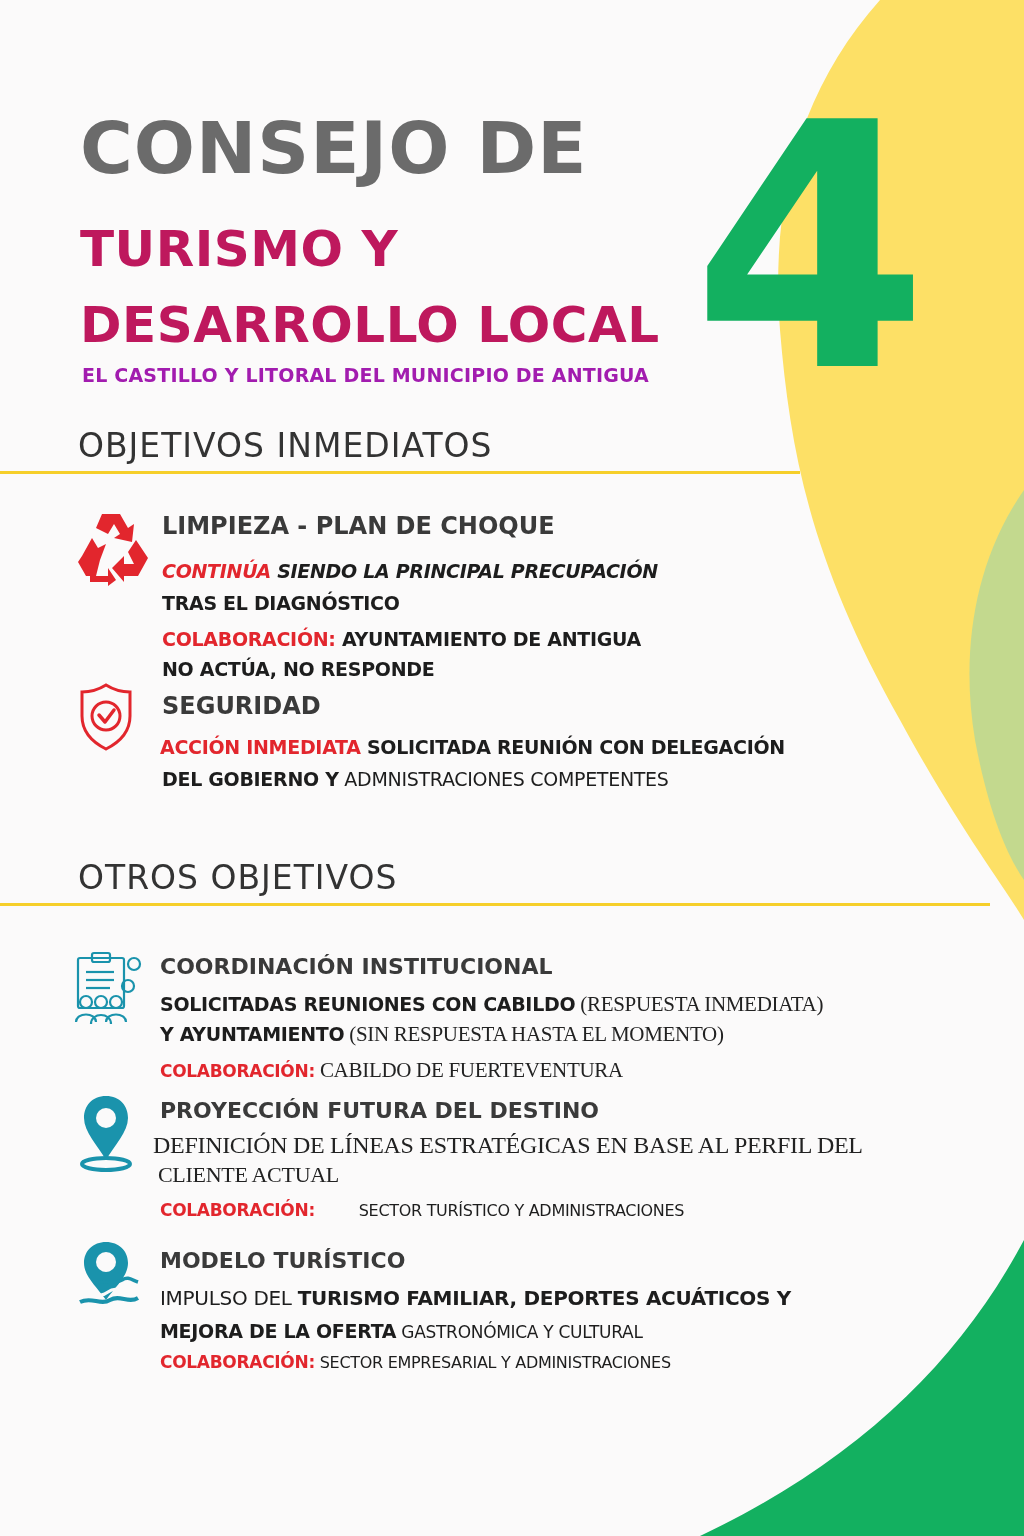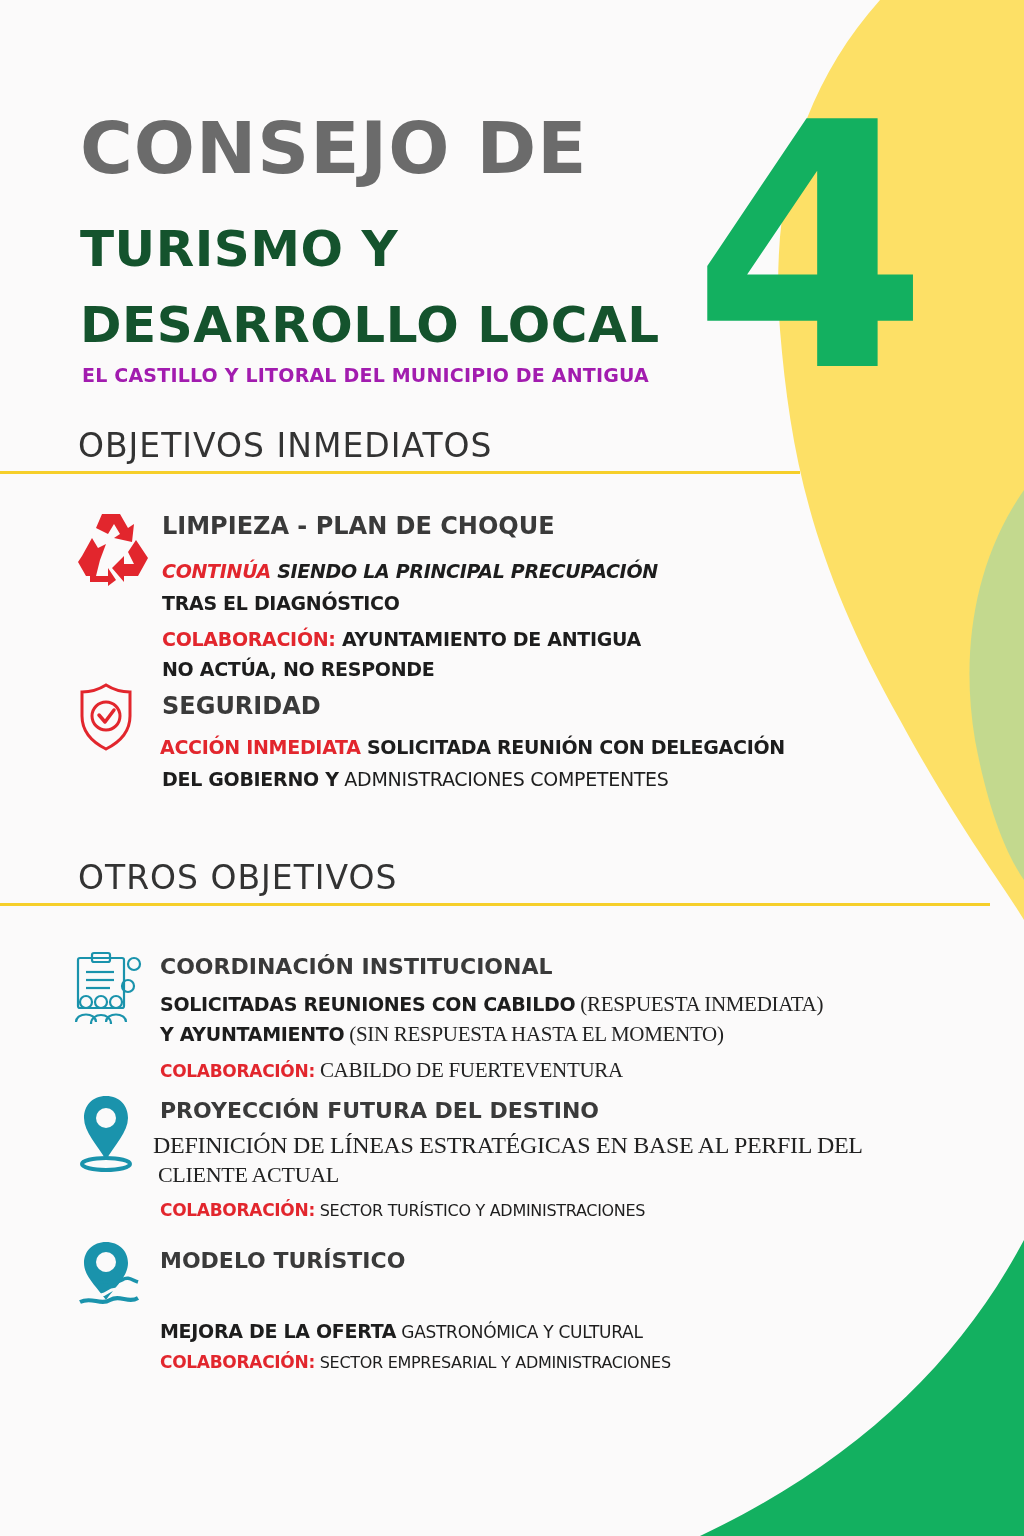--- a/index.html
+++ b/index.html
@@ -9,21 +9,21 @@
     font-family: "Liberation Sans", "DejaVu Sans", sans-serif;
   }
   .bg-svg { position: absolute; left: 0; top: 0; width: 1024px; height: 1536px; z-index: 0; }
   .layer { position: absolute; z-index: 2; }
 
   .title-1 {
     left: 80px; top: 112px; font-size: 72px; font-weight: 700; color: #6b6b6b;
     letter-spacing: 1px; font-family: "DejaVu Sans", sans-serif; line-height: 1;
   }
   .title-2, .title-3 {
-    left: 80px; font-size: 50px; font-weight: 700; color: #14532d;
+    left: 80px; font-size: 50px; font-weight: 700; color: #be185d;
     font-family: "DejaVu Sans", sans-serif; line-height: 1; letter-spacing: 0.5px;
   }
   .title-2 { top: 224px; }
   .title-3 { top: 300px; }
   .subtitle {
     left: 82px; top: 364px; font-size: 19px; font-weight: 700; color: #a21caf;
     font-family: "DejaVu Sans", sans-serif; letter-spacing: 0.2px;
   }
   .big-four {
     left: 692px; top: 78px; font-size: 340px; font-weight: 700; color: #13b060;
@@ -133,29 +133,30 @@
   <span class="icon" style="left:4px;">
     <svg width="60" height="80" viewBox="0 0 60 80">
       <path d="M30 2 C16 2 8 12 8 24 C8 38 22 52 30 66 C38 52 52 38 52 24 C52 12 44 2 30 2 Z" fill="#1a93ac"></path>
       <circle cx="30" cy="24" r="10" fill="#fbfafa"></circle>
       <ellipse cx="30" cy="70" rx="24" ry="6" fill="none" stroke="#1a93ac" stroke-width="4"></ellipse>
     </svg>
   </span>
   <div class="head" style="left:88px; top:4px; font-size:22px;">PROYECCIÓN FUTURA DEL DESTINO</div>
   <div class="line serif" style="left:81px; top:38px; font-size:24px;">DEFINICIÓN DE LÍNEAS ESTRATÉGICAS EN BASE AL PERFIL DEL</div>
   <div class="line serif" style="left:86px; top:68px; font-size:22px;">CLIENTE ACTUAL</div>
-  <div class="line small" style="left:88px; top:106px;"><span class="red">COLABORACIÓN:</span><span class="light" style="font-size:16px;"> SECTOR TURÍSTICO Y ADMINISTRACIONES</span></div>
+  <div class="line small" style="left:88px; top:106px;"><span class="red">COLABORACIÓN:</span><span class="light" style="font-size:16px;margin-left:39px;"> SECTOR TURÍSTICO Y ADMINISTRACIONES</span></div>
 </div>
 
 <div class="item" style="left:72px; top:1240px; width:820px; height:140px;">
   <span class="icon" style="left:4px;">
     <svg width="66" height="70" viewBox="0 0 66 70">
       <path d="M30 2 C17 2 8 11 8 23 C8 36 20 46 30 60 C40 46 52 36 52 23 C52 11 43 2 30 2 Z" fill="#1a93ac"></path>
       <circle cx="30" cy="22" r="10" fill="#fbfafa"></circle>
       <path d="M4 56 C14 48 22 60 32 52 C42 44 50 56 62 50" fill="none" stroke="#fbfafa" stroke-width="3"></path>
       <path d="M20 44 C28 38 36 46 46 40 C52 36 56 40 62 42" fill="none" stroke="#1a93ac" stroke-width="3.5"></path>
       <path d="M4 62 C16 56 24 66 34 60 C44 54 52 64 62 58" fill="none" stroke="#1a93ac" stroke-width="4"></path>
     </svg>
   </span>
   <div class="head" style="left:88px; top:8px; font-size:22px;">MODELO TURÍSTICO</div>
+  <div class="line" style="left:88px; top:46px; font-size:20px;"><span class="light">IMPULSO DEL </span><span>TURISMO FAMILIAR, DEPORTES ACUÁTICOS Y</span></div>
   <div class="line small" style="left:88px; top:112px;"><span class="red">COLABORACIÓN:</span><span class="light" style="font-size:16px;"> SECTOR EMPRESARIAL Y ADMINISTRACIONES</span></div>
   <div class="line" style="left:88px; top:80px;"><span>MEJORA DE LA OFERTA</span><span class="light" style="font-size:17px;"> GASTRONÓMICA Y CULTURAL</span></div>
 </div>
 
 </body></html>

